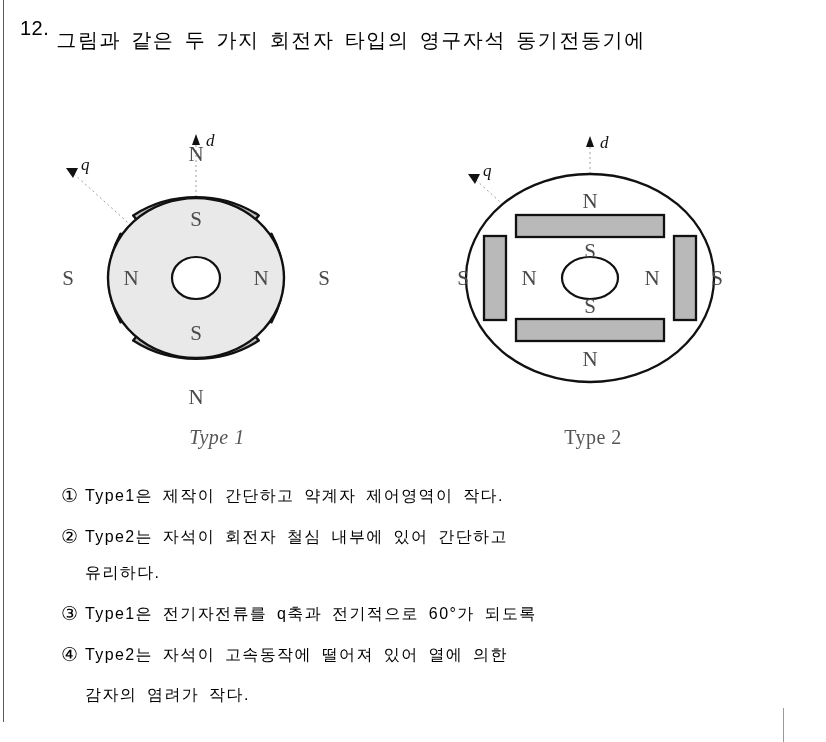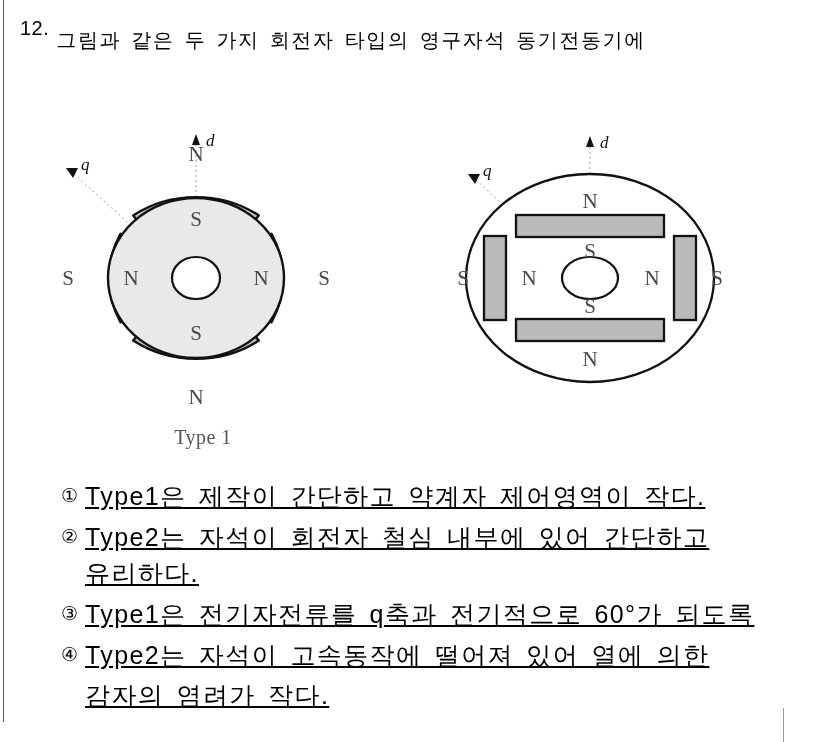--- a/index.html
+++ b/index.html
@@ -91,21 +91,21 @@
     position: absolute;
     left: 0;
     top: 318px;
     width: 360px;
     text-align: center;
     font-family: "Liberation Serif", serif;
     font-size: 20px;
     color: #555555;
     letter-spacing: 0.5px;
   }
-  #figure-type1 .figure-caption { left: 5px; }
+  #figure-type1 .figure-caption { left: 19px; font-style: italic; }
   #figure-type2 .figure-caption { left: 1px; }
 
   
   #options {
     position: absolute;
     left: 61px;
     top: 478px;
     width: 745px;
   }
   .option {
@@ -117,26 +117,25 @@
     flex: 0 0 auto;
     width: 24px;
     font-size: 19px;
     line-height: 36px;
     text-align: left;
   }
   .option-text {
     flex: 1 1 auto;
   }
   .option-line {
-    font-size: 25px;
+    font-size: 16px;
     line-height: 36px;
     letter-spacing: 1.4px;
     word-spacing: 4px;
     white-space: pre;
-    text-decoration: underline;
   }
   .option-line.loose {
     line-height: 44px;
   }
   #option-4 { margin-bottom: 0; }
 </style>
 </head>
 <body>
 
 <div id="page-left-rule"></div>
@@ -212,20 +211,21 @@
 
       <text x="178" y="100" text-anchor="middle" font-family="Liberation Serif, serif" font-size="21" fill="#4a4a4a">N</text>
       <text x="178" y="150" text-anchor="middle" font-family="Liberation Serif, serif" font-size="21" fill="#4a4a4a">S</text>
       <text x="178" y="205" text-anchor="middle" font-family="Liberation Serif, serif" font-size="21" fill="#4a4a4a">S</text>
       <text x="178" y="258" text-anchor="middle" font-family="Liberation Serif, serif" font-size="21" fill="#4a4a4a">N</text>
       <text x="51" y="177" text-anchor="middle" font-family="Liberation Serif, serif" font-size="21" fill="#4a4a4a">S</text>
       <text x="117" y="177" text-anchor="middle" font-family="Liberation Serif, serif" font-size="21" fill="#4a4a4a">N</text>
       <text x="240" y="177" text-anchor="middle" font-family="Liberation Serif, serif" font-size="21" fill="#4a4a4a">N</text>
       <text x="305" y="177" text-anchor="middle" font-family="Liberation Serif, serif" font-size="21" fill="#4a4a4a">S</text>
     </svg>
+    <div class="figure-caption">Type 2</div>
   </div>
 </div>
 
 <div id="options">
 
   <div class="option" id="option-1">
     <div class="option-marker">①</div>
     <div class="option-text">
       <div class="option-line">Type1은 제작이 간단하고 약계자 제어영역이 작다.</div>
     </div>

